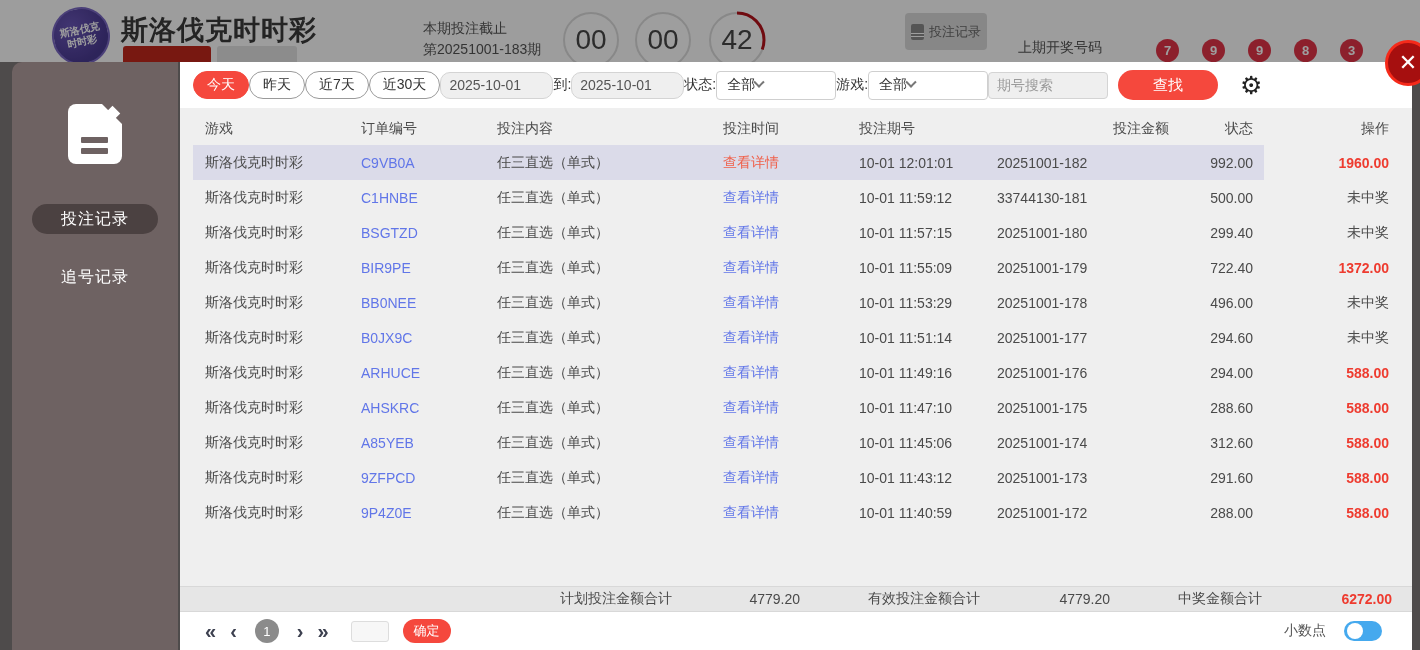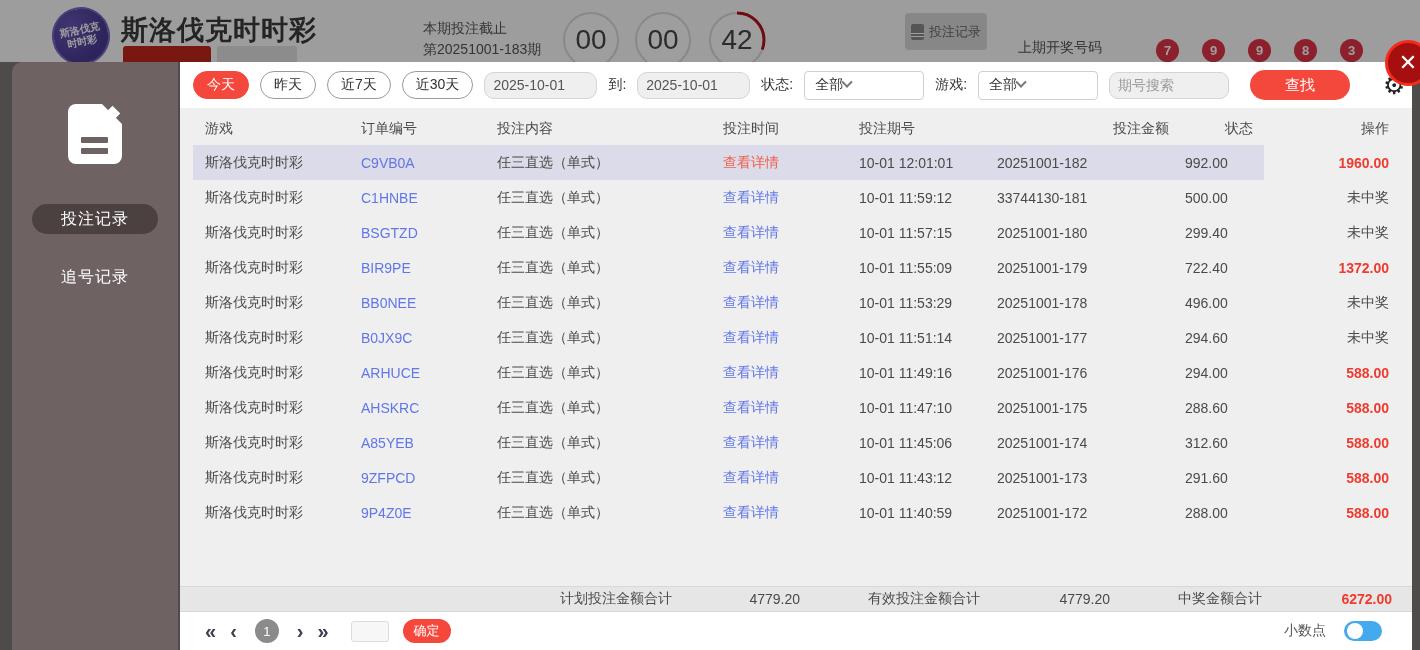--- a/index.html
+++ b/index.html
@@ -42,48 +42,48 @@
   .side-doc .bar { position:absolute; left:13px; width:27px; height:6px; background:#6e6262; border-radius:1px; }
   .bar1 { top:33px; } .bar2 { top:44px; }
   .side-item { width:126px; margin:0 auto; height:30px; display:flex; align-items:center; justify-content:center;
                color:#fff; font-size:16px; letter-spacing:1px; cursor:pointer; }
   .side-item.active { background:#4b4141; border-radius:16px; }
   .si-1 { margin-top:40px; } .si-2 { margin-top:28px; }
 
   
   .modal { position:absolute; left:180px; top:62px; width:1232px; height:588px; background:#fff; z-index:10; }
 
-  .filter-bar { position:relative; height:46px; display:flex; align-items:center; padding-left:13px; gap:11px; }
+  .filter-bar { position:relative; height:46px; display:flex; align-items:center; padding-left:13px; }
   .qbtn { height:28px; padding:0 13px; border:1px solid #9a9a9a; border-radius:15px; background:#fff;
           font-size:14px; color:#333; display:flex; align-items:center; cursor:pointer; }
   .qbtn.active { background:#f5483d; border-color:#f5483d; color:#fff; }
   .date-input { width:113px; height:27px; background:#efefef; border:1px solid #d4d4d4; border-radius:10px;
                 font-size:14px; color:#555; padding:0 8px; font-family:"Liberation Sans",sans-serif; }
   .flt-label { font-size:14px; color:#333; }
   .select { width:120px; height:29px; border:1px solid #cfcfcf; border-radius:4px; background:#fff;
             display:flex; align-items:center; justify-content:flex-start; padding:0 10px; font-size:14px; color:#333; cursor:pointer; }
   .chev { width:8px; height:8px; border-right:2px solid #777; border-bottom:2px solid #777; transform:rotate(45deg) translate(-2px,-2px); }
-  .search-input { width:120px; height:27px; background:#efefef; border:1px solid #d4d4d4; border-radius:9px;
+  .search-input { width:120px; height:27px; background:#efefef; border:1px solid #d4d4d4; border-radius:4px;
                   font-size:14px; color:#be185d; padding:0 8px; font-family:"Liberation Sans",sans-serif; }
   .search-input::placeholder { color:#9a9a9a; }
   .find-btn { margin-left:10px; width:100px; height:30px; border:none; border-radius:15px; background:#f5483d;
               color:#fff; font-size:15px; cursor:pointer; font-family:"Liberation Sans",sans-serif; }
   .gear { margin-left:22px; font-size:25px; color:#222; line-height:1; cursor:pointer; }
 
   .table-area { position:absolute; top:46px; left:0; right:0; bottom:64px; background:#efefef; overflow:hidden; }
   .tgrid { display:grid; grid-template-columns:140px 120px 210px 120px 122px 172px 68px 120px 113px; padding-left:25px; align-items:center;gap:16px; }
   .thead { height:32px; margin-top:5px; font-size:14px; color:#4a4a4a; }
   .trow  { height:35px; font-size:14px; color:#4a4a4a; }
   .trow.highlight { background:linear-gradient(#dbdbe9,#dbdbe9) no-repeat 13px 0 / 1071px 100%; border-radius:4px; }
   .tcell { white-space:nowrap; overflow:hidden; }
   .al-r { text-align:right; }
   .c-order { color:#6176e8; cursor:pointer; }
   .c-detail { color:#6176e8; cursor:pointer; }
   .c-detail.hot { color:#f0604a; }
-  .c-amount { text-align:left; }
+  .c-amount { text-align:right; }
   .c-status { text-align:right; }
   .c-status.win { color:#ee3b2f; font-weight:bold; }
   .c-op { text-align:right; }
 
   .totals { position:absolute; left:0; right:0; bottom:38px; height:26px; background:#e6e6e6;
             border-top:1px solid #d8d8d8; border-bottom:1px solid #d8d8d8;
             display:grid; grid-template-columns:380px 112px 128px 68px 115px 127px 68px 100px 114px;
             align-items:center; font-size:14px; color:#4a4a4a;margin-top:16px; }
   .totals .win-total { color:#ee3b2f; font-weight:bold; }
 

